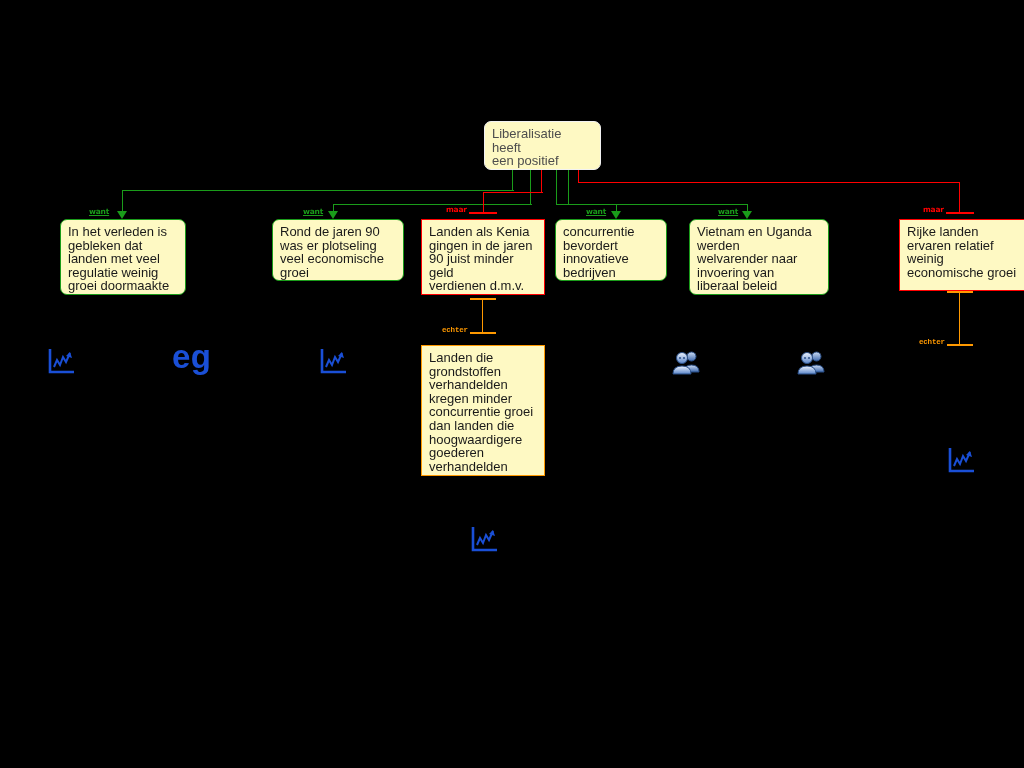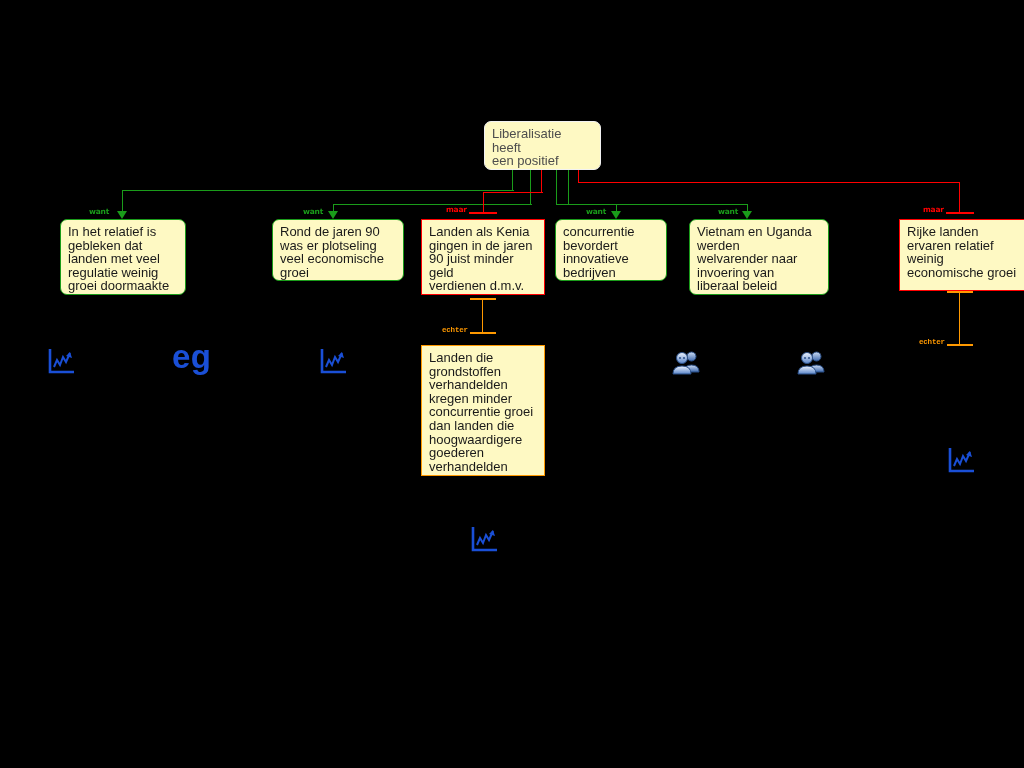--- a/index.html
+++ b/index.html
@@ -75,21 +75,21 @@
   
   .edge-label {
     position: absolute;
     font-family: "DejaVu Sans", sans-serif;
     font-size: 7.5px;
     font-weight: bold;
     letter-spacing: -0.2px;
     line-height: 8px;
     white-space: nowrap;
   }
-  .edge-label.g { color: #1a9c1a; }
+  .edge-label.g { color: #1a9c1a; text-decoration: underline; }
   .edge-label.r { color: #ff0000; }
   .edge-label.o { color: #ff9900; font-family: Liberation Mono, monospace; }
 
   
   .icon { position: absolute; }
   .eg-text {
     position: absolute;
     color: #1a4fd6;
     font-family: "Liberation Sans", sans-serif;
     font-weight: bold;
@@ -148,21 +148,21 @@
   <div class="edge-label g" style="left:586px; top:208px;">want</div>
   <div class="edge-label g" style="left:718px; top:208px;">want</div>
   <div class="edge-label r" style="left:923px; top:206px;">maar</div>
   <div class="edge-label o" style="left:442px; top:326px;">echter</div>
   <div class="edge-label o" style="left:919px; top:338px;">echter</div>
 
   <div class="node root" style="left:484px; top:121px; width:117px; height:49px;">Liberalisatie heeft
 een positief effect
 op de economie</div>
 
-  <div class="node green" style="left:60px; top:219px; width:126px; height:76px;">In het relatief is
+  <div class="node green" style="left:60px; top:219px; width:126px; height:76px;">In het verleden is
 gebleken dat
 landen met veel
 regulatie weinig
 groei doormaakte</div>
 
   <div class="node green" style="left:272px; top:219px; width:132px; height:62px;">Rond de jaren 90
 was er plotseling
 veel economische
 groei</div>
 

